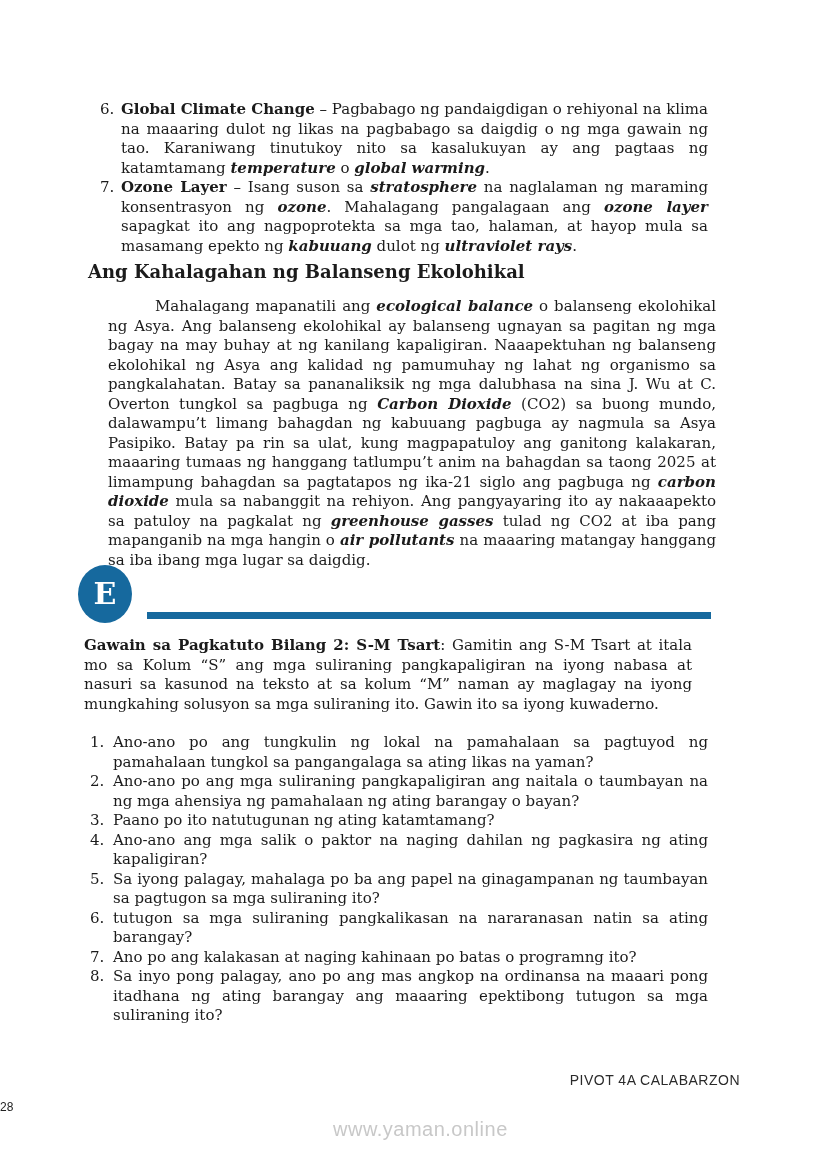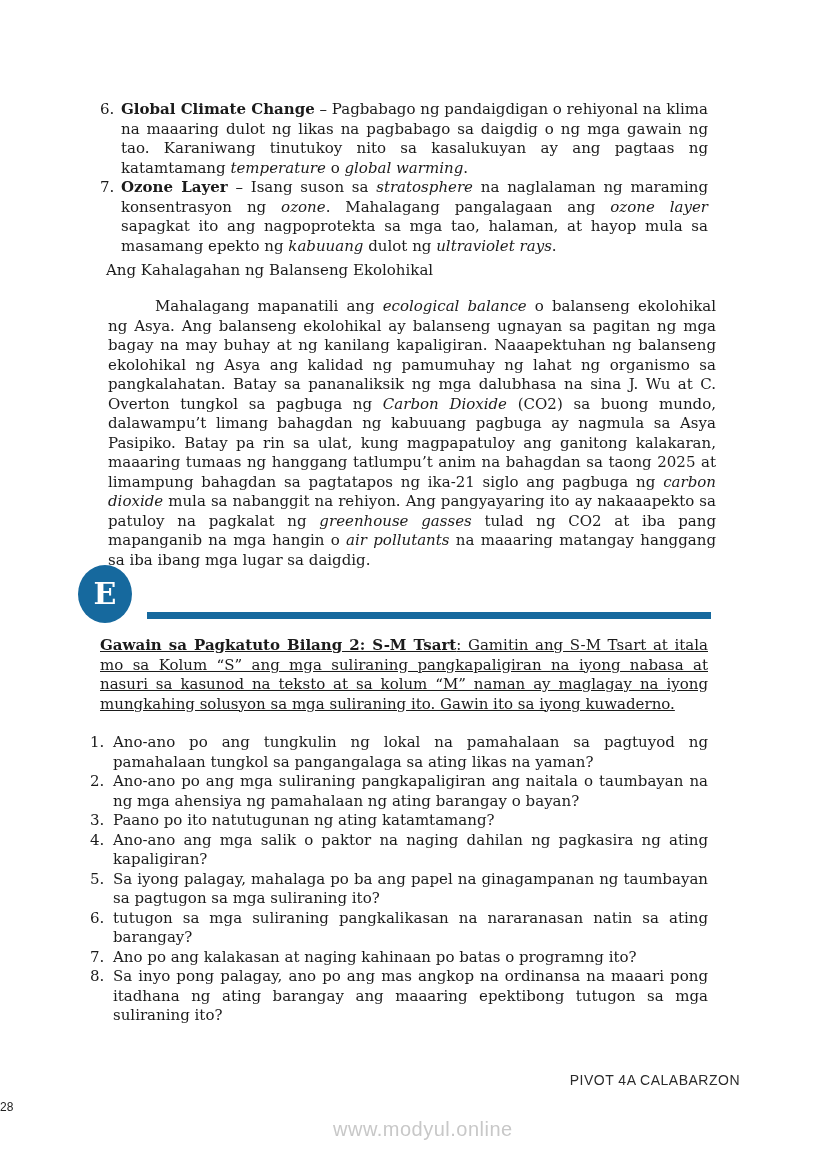--- a/index.html
+++ b/index.html
@@ -19,24 +19,24 @@
     line-height: 19.5px;
     text-align: justify;
   }
   
   .defs { left: 100px; top: 100px; width: 608px; }
   .def-item { position: relative; padding-left: 21px; }
   .def-item .num { position: absolute; left: 0; top: 0; }
   
   .heading {
     position: absolute;
-    left: 106px; top: 261px;
+    left: 88px; top: 261px;
     width: 608px;
-    font-size: 15px;
-    font-weight: normal;
+    font-size: 18px;
+    font-weight: bold;
     margin: 0;
   }
   
   .bodypara { left: 108px; top: 297px; width: 608px; text-indent: 47px; margin: 0; }
   
   .badge {
     position: absolute;
     left: 78px; top: 565px;
     width: 54px; height: 58px;
     border-radius: 50%;
@@ -44,21 +44,21 @@
   }
   .badge span {
     color: #ffffff;
     font-family: "DejaVu Serif", serif;
     font-weight: bold;
     font-size: 30px;
     line-height: 1;
   }
   .rule { position: absolute; left: 147px; top: 612px; width: 564px; height: 7px; }
   
-  .activity { left: 100px; top: 636px; width: 608px; margin: 0; text-decoration: underline; }
+  .activity { left: 84px; top: 636px; width: 608px; margin: 0; }
   
   .questions { left: 88px; top: 733px; width: 620px; }
   .q-item { position: relative; padding-left: 25px; }
   .q-item .num { position: absolute; left: 2px; top: 0; }
   
   .pivot {
     position: absolute;
     right: 86px; top: 1072px;
     font-family: "Liberation Sans", sans-serif;
     font-size: 14px;
@@ -75,21 +75,21 @@
     color: #222222;
   }
   .watermark {
     position: absolute;
     left: 333px; top: 1118px;
     font-family: "Liberation Sans", sans-serif;
     font-size: 20px;
     letter-spacing: 0.5px;
     color: #c8c8c8;
   }
-  i { font-style: italic; }
+  i { font-style: italic; font-weight: bold; }
   b { font-weight: bold; }
 </style>
 </head>
 <body>
 
 <div class="page">
 
   <div class="textblock defs">
 
       <div class="def-item">
@@ -152,15 +152,15 @@
       </div>
 
       <div class="q-item">
         <span class="num">8.</span>
         <span>Sa inyo pong palagay, ano po ang mas angkop na ordinansa na maaari pong itadhana ng ating barangay ang maaaring epektibong tutugon sa mga suliraning ito?</span>
       </div>
     </div>
 
   <div class="pivot">PIVOT 4A CALABARZON</div>
   <div class="pagenum">28</div>
-  <div class="watermark">www.modyul.online</div>
+  <div class="watermark">www.yaman.online</div>
 
 </div>
 
 </body></html>

